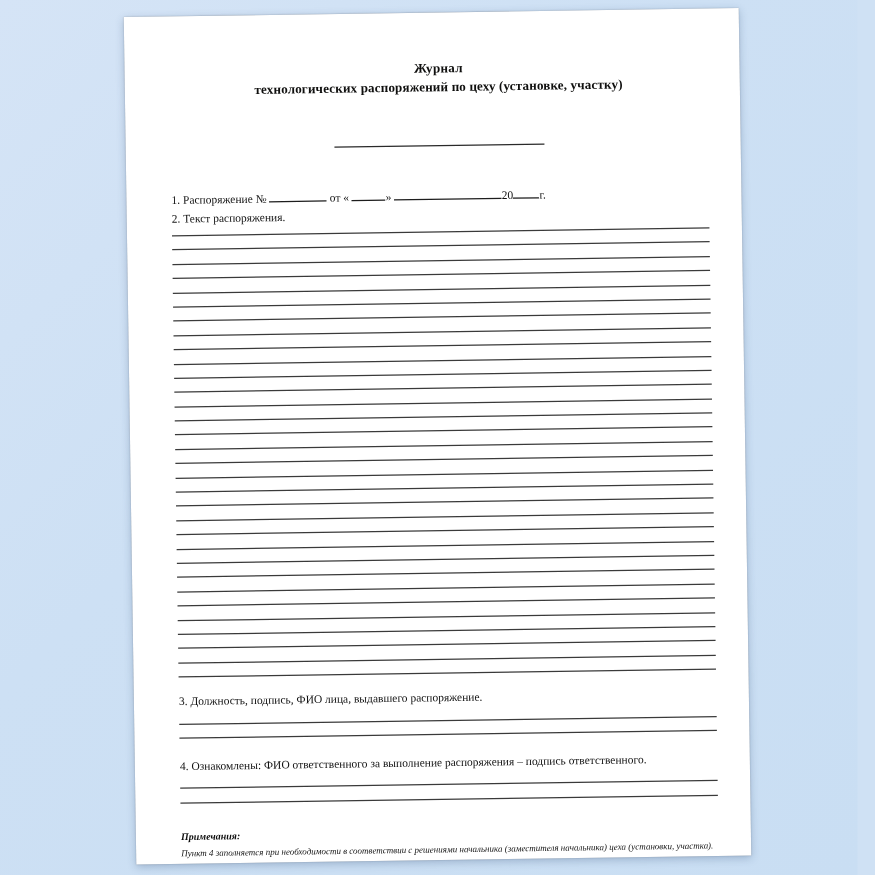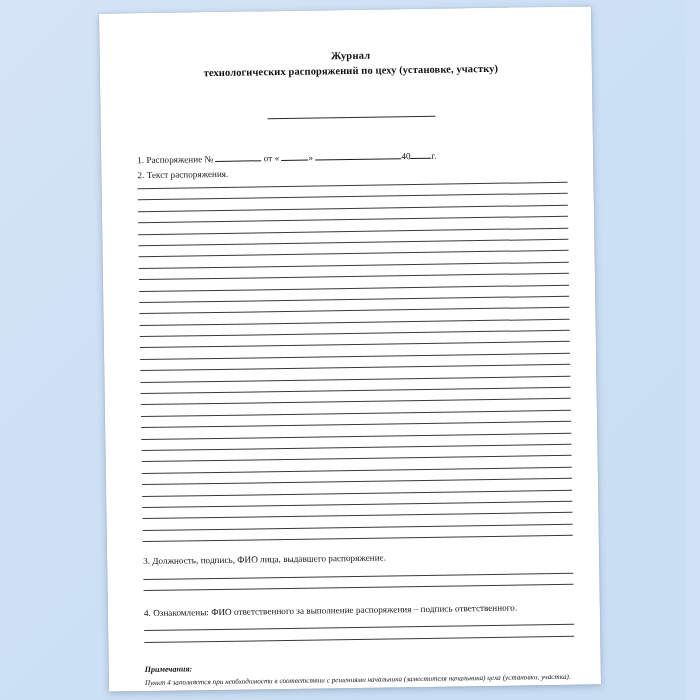--- a/index.html
+++ b/index.html
@@ -132,21 +132,21 @@
         <div class="title-block">
           <div class="title-line1">Журнал</div>
           <div class="title-line2">технологических распоряжений по цеху (установке, участку)</div>
         </div>
 
         <div class="sub-rule-wrap">
           <span class="sub-rule"></span>
         </div>
 
         <div class="field-block">
-          <div class="field-line-1"><span>1. Распоряжение № </span><span class="u u-w1"></span><span> от « </span><span class="u u-w2"></span><span>» </span><span class="u u-w3"></span><span>40</span><span class="u u-w4"></span><span>г.</span></div>
+          <div class="field-line-1"><span>1. Распоряжение № </span><span class="u u-w1"></span><span> от « </span><span class="u u-w2"></span><span>» </span><span class="u u-w3"></span><span>20</span><span class="u u-w4"></span><span>г.</span></div>
           <div class="field-line-2">2. Текст распоряжения.</div>
         </div>
 
         <div class="ruled" id="text-rules">
             <div class="rule"></div>
             <div class="rule"></div>
             <div class="rule"></div>
             <div class="rule"></div>
             <div class="rule"></div>
             <div class="rule"></div>

